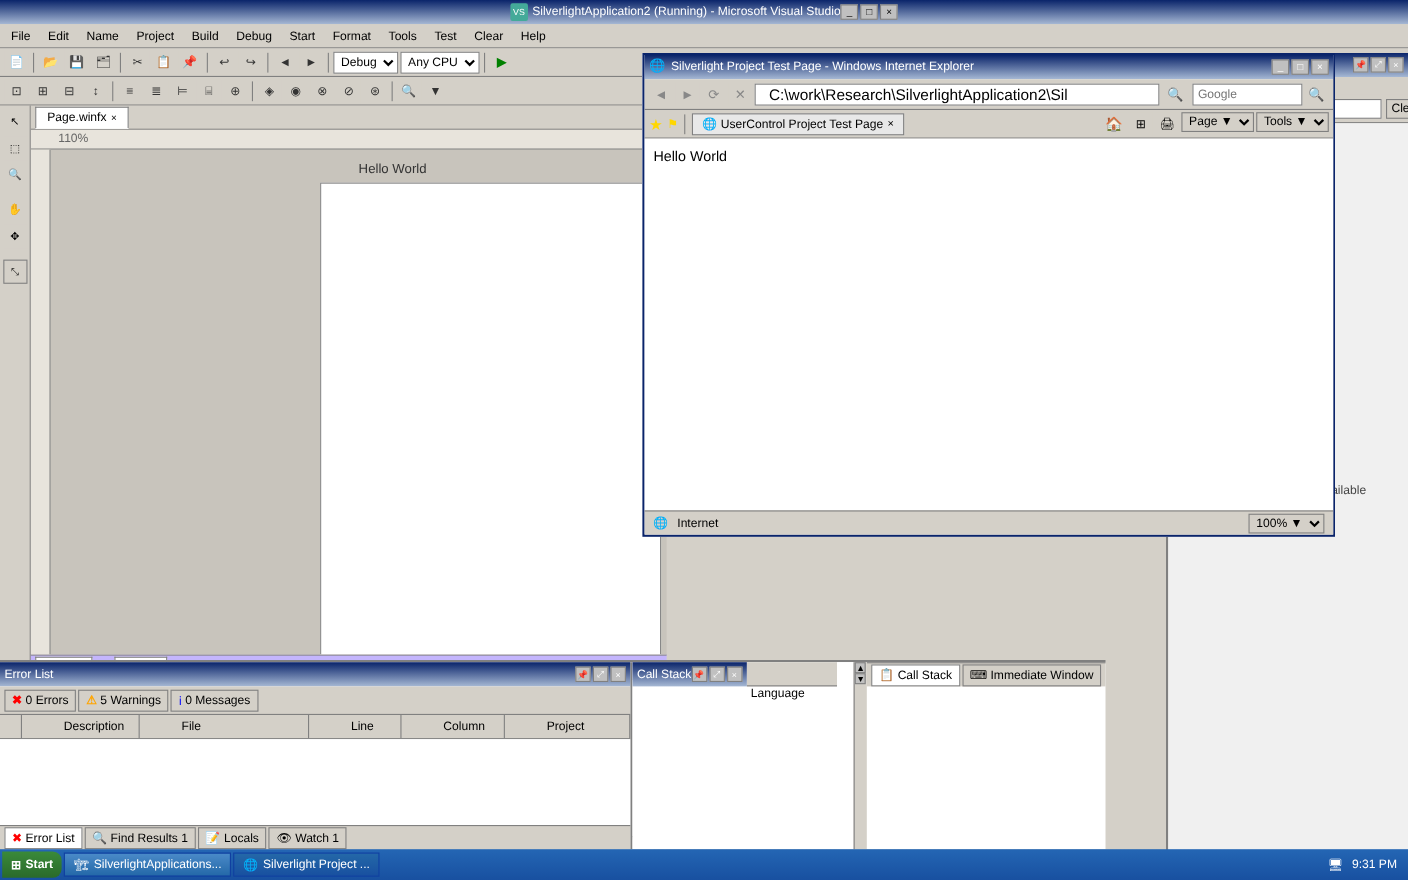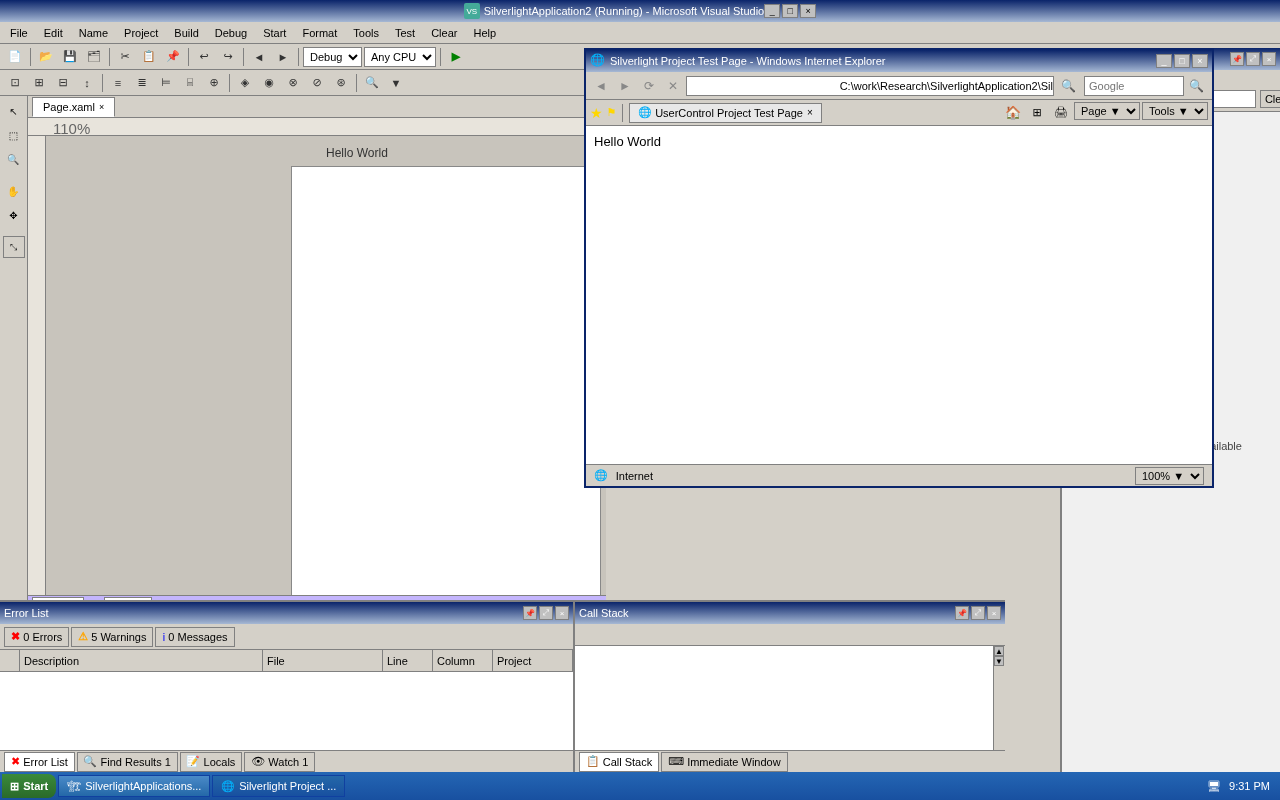--- a/index.html
+++ b/index.html
@@ -240,22 +240,22 @@
       align-items: center;
       padding: 2px 4px;
       border-bottom: 1px solid #808080;
       gap: 2px;
     }
     .ie-nav-btn {
       width: 22px; height: 22px; background: #d4d0c8; border: 1px solid transparent;
       display: flex; align-items: center; justify-content: center; cursor: pointer; font-size: 12px;
     }
     .ie-address-bar {
-      flex: 1; height: 20px; font-size: 11px; border: 1px solid #808080;
-      padding: 1px 0; background: white; text-align: right;
+      flex: 1; height: 20px; font-size: 14px; border: 1px solid #808080;
+      padding: 1px 12px; background: white;
     }
     .ie-bookmarks-bar {
       background: #d4d0c8;
       height: 26px;
       display: flex;
       align-items: center;
       padding: 0 4px;
       border-bottom: 1px solid #808080;
       gap: 4px;
     }
@@ -365,20 +365,21 @@
       height: 20px; padding: 0 6px; font-size: 11px; background: #d4d0c8;
       border: 1px solid #808080; cursor: pointer; display: flex; align-items: center; gap: 3px;
     }
     .error-table-header {
       height: 22px;
       background: #d4d0c8;
       border-bottom: 1px solid #808080;
       display: flex;
       align-items: center;
       font-size: 11px;
+      gap: 34px;
     }
     .eth-cell {
       padding: 0 4px;
       border-right: 1px solid #808080;
       height: 100%;
       display: flex;
       align-items: center;
       cursor: pointer;
     }
     .error-tabs {
@@ -582,28 +583,28 @@
     <div class="sidebar-tool">✋</div>
     <div class="sidebar-tool">✥</div>
     <div style="height:6px;"></div>
     <div class="sidebar-tool" style="border:1px solid #808080; font-size:9px;">⤡</div>
   </div>
 
   <div style="display:flex; flex-direction:column; width:578px; height:100%;">
 
     <div class="design-tab-bar">
       <div class="design-tab active">
-        <span>Page.xaml</span>
+        <span>Page.winfx</span>
         <span class="design-tab-close">×</span>
       </div>
     </div>
 
     <div class="design-canvas-area" style="flex:1; position:relative; background:#c8c4bc; min-height:320px;">
       <div class="design-ruler-top">
-        <span style="position:absolute; left:25px; top:2px; font-size:15px; color:#666;">110%</span>
+        <span style="position:absolute; left:25px; top:2px; font-size:11px; color:#666;">110%</span>
       </div>
       <div class="design-ruler-left"></div>
       <div class="design-content">
         <span class="design-hello-world">Hello World</span>
         <div class="design-white-canvas"></div>
       </div>
     </div>
 
     <div class="xaml-bottom-tabs">
       <div class="design-bottom-tab active">
@@ -784,21 +785,21 @@
           <span>📝</span>
           <span>Locals</span>
         </div>
         <div class="error-tab">
           <span>👁</span>
           <span>Watch 1</span>
         </div>
       </div>
     </div>
 
-    <div style="flex:1; display:flex; flex-direction:column; background:white;">
+    <div style="flex:1; display:flex; flex-direction:row; background:white;">
       <div class="callstack-header">
         <span>Call Stack</span>
         <div class="callstack-buttons">
           <div class="callstack-btn">📌</div>
           <div class="callstack-btn">⤢</div>
           <div class="callstack-btn">×</div>
         </div>
       </div>
       <div class="callstack-table-header" style="display:flex;">
         <div class="cth-lang">Language</div>

